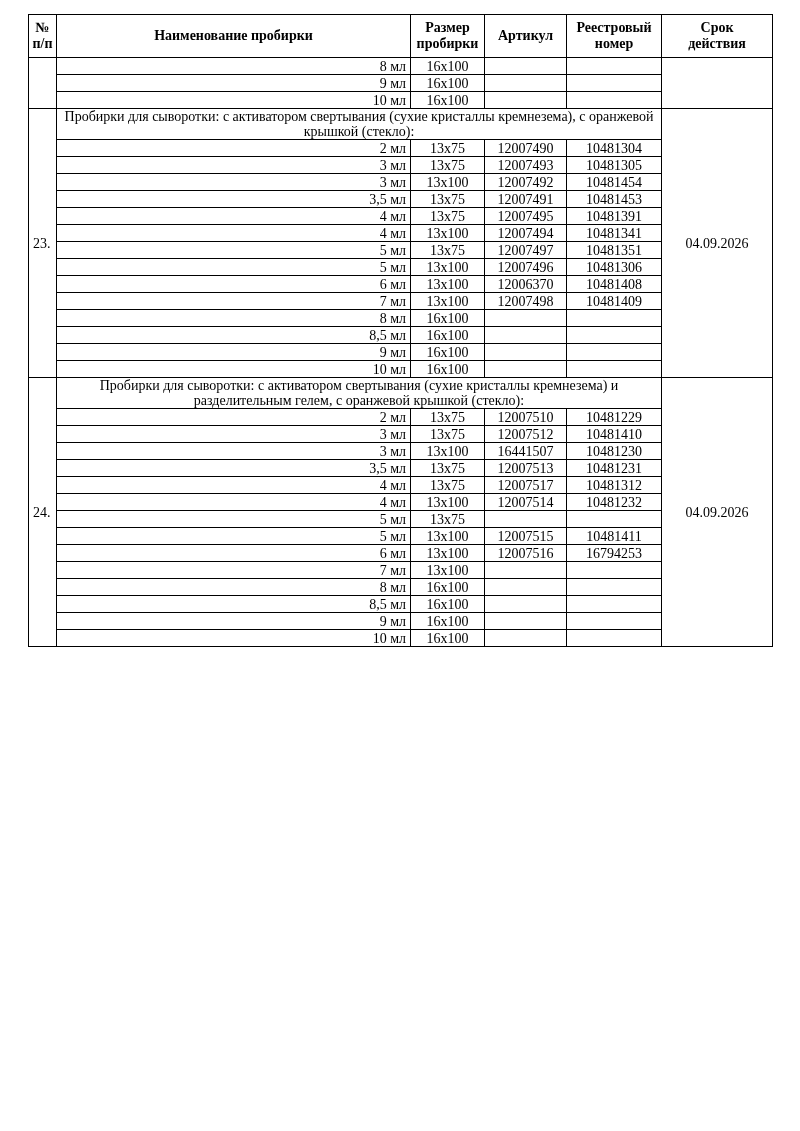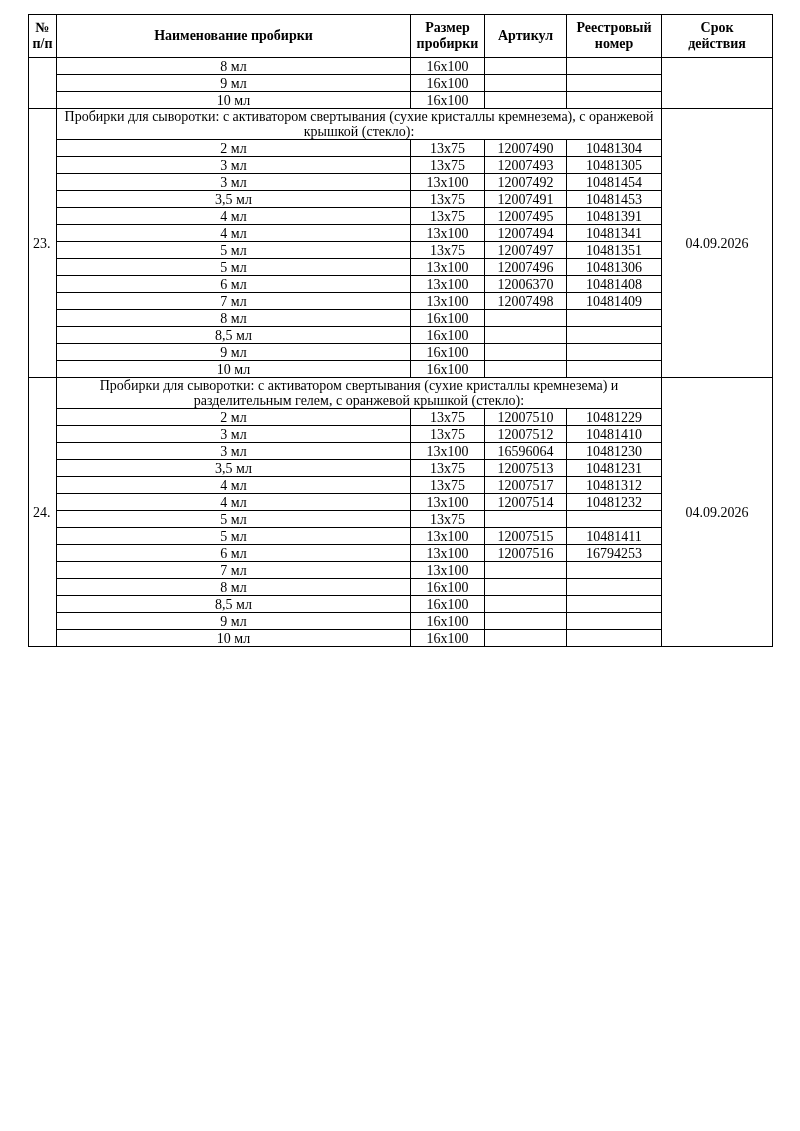--- a/index.html
+++ b/index.html
@@ -44,21 +44,21 @@
     vertical-align: top;
     padding: 2px 1px 0 1px;
   }
   .cell-title {
     font-weight: normal;
     text-align: center;
     height: 37px;
     line-height: 17px;
     padding: 1px 6px;
   }
-  .cell-name { text-align: center; }
+  .cell-name { text-align: right; }
   .cell-size { text-align: center; padding-right: 6px; }
   .cell-article { text-align: center; }
   .cell-registry { text-align: center; }
   .cell-validity { text-align: center; vertical-align: middle; }
 </style>
 </head>
 <body>
 
 <div class="page">
   <table class="doc-table">
@@ -207,21 +207,21 @@
         </tr>
         <tr>
           <td class="cell-name">3 мл</td>
           <td class="cell-size">13x75</td>
           <td class="cell-article">12007512</td>
           <td class="cell-registry">10481410</td>
         </tr>
         <tr>
           <td class="cell-name">3 мл</td>
           <td class="cell-size">13x100</td>
-          <td class="cell-article">16596064</td>
+          <td class="cell-article">16441507</td>
           <td class="cell-registry">10481230</td>
         </tr>
         <tr>
           <td class="cell-name">3,5 мл</td>
           <td class="cell-size">13x75</td>
           <td class="cell-article">12007513</td>
           <td class="cell-registry">10481231</td>
         </tr>
         <tr>
           <td class="cell-name">4 мл</td>

